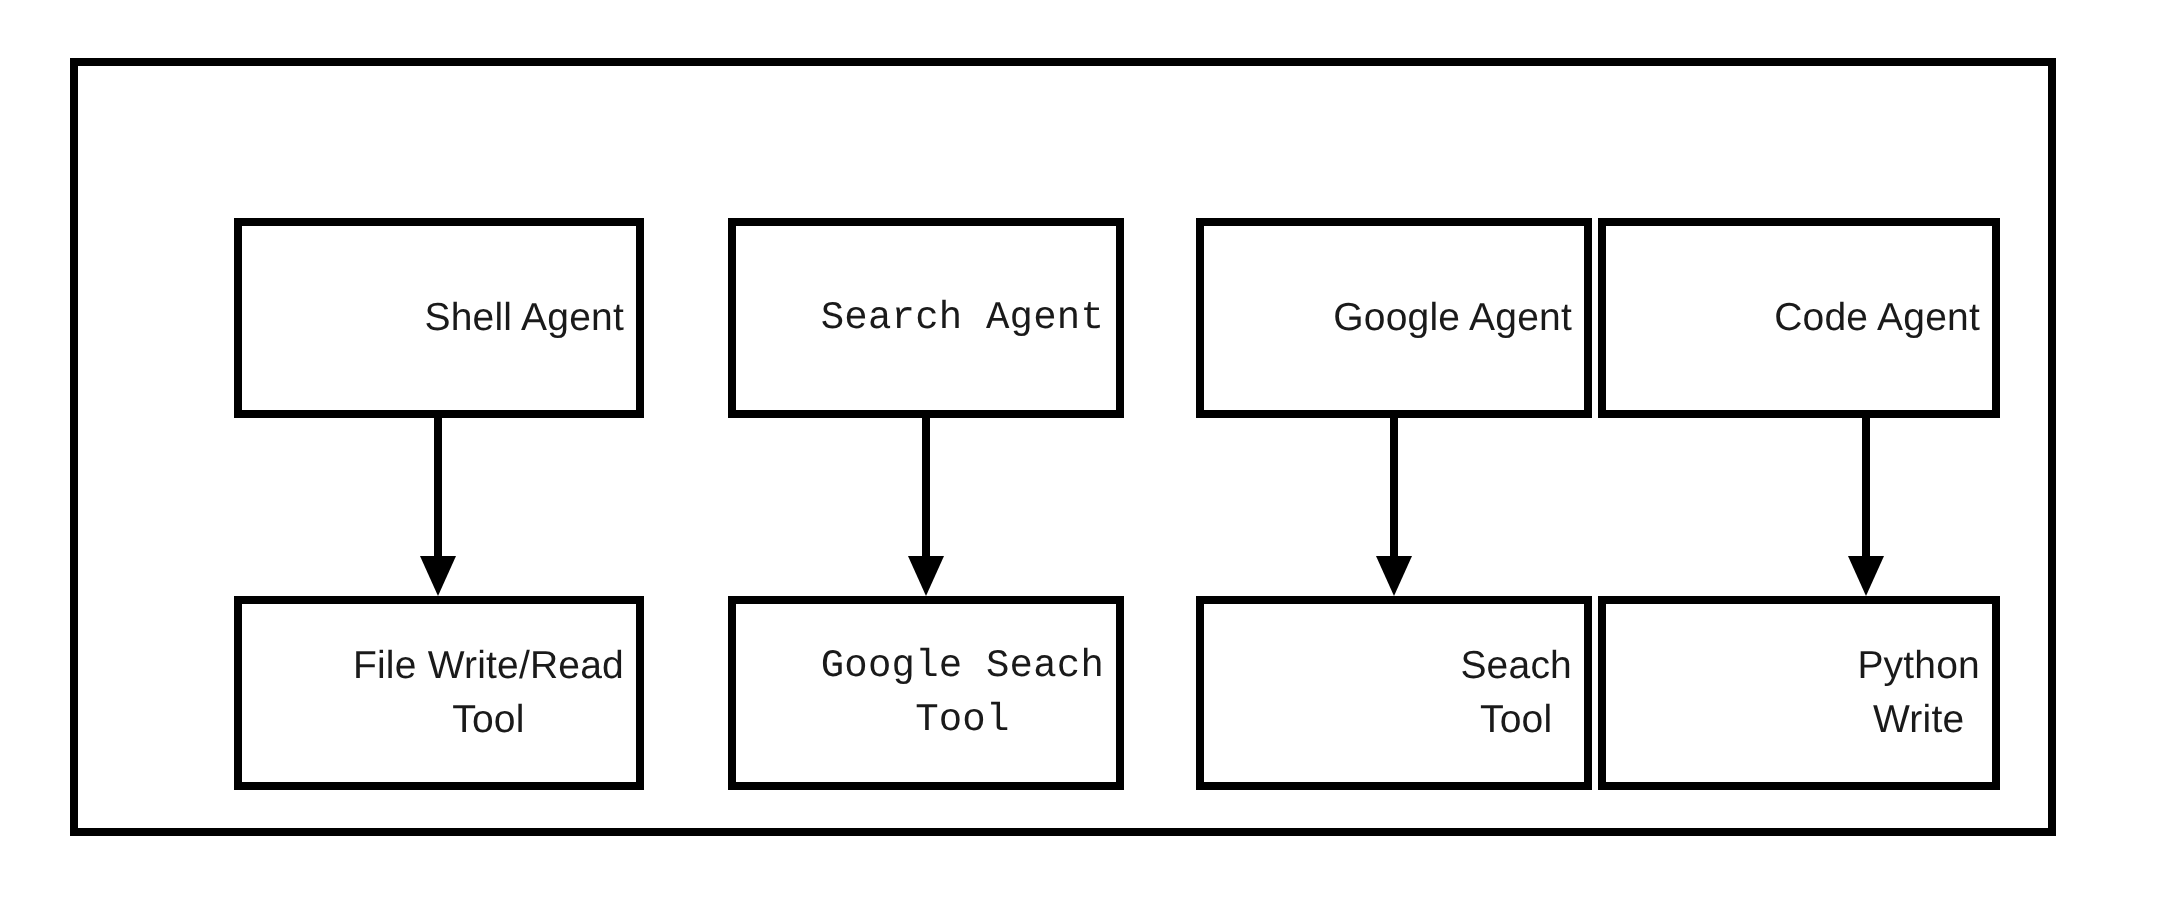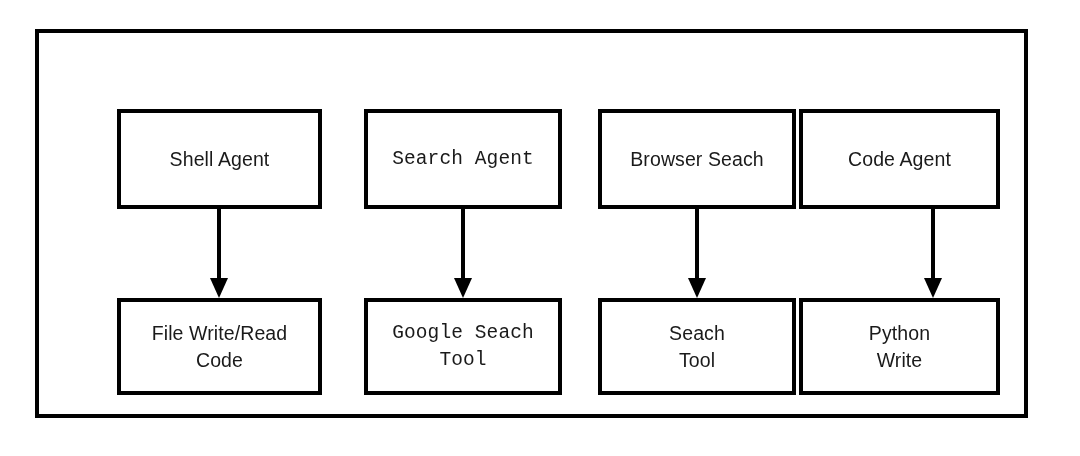--- a/index.html
+++ b/index.html
@@ -34,21 +34,21 @@
   }
 
   
   .node {
     position: absolute;
     box-sizing: border-box;
     border: 4px solid #000000;
     background: #ffffff;
     display: flex;
     align-items: center;
-    justify-content: center;
+    justify-content: flex-end;
     text-align: center;
   }
   .node-label {
     font-size: 19.5px;
     line-height: 27px;
     color: #1a1a1a;
     letter-spacing: 0.1px;
     white-space: pre-line;
     padding: 0 6px;
   }
@@ -103,21 +103,21 @@
   <div class="outer-frame">
 
     <div class="agent-row">
       <div class="node col-0">
         <span class="node-label">Shell Agent</span>
       </div>
       <div class="node col-1">
         <span class="node-label">Search Agent</span>
       </div>
       <div class="node col-2">
-        <span class="node-label">Browser Seach</span>
+        <span class="node-label">Google Agent</span>
       </div>
       <div class="node col-3">
         <span class="node-label">Code Agent</span>
       </div>
     </div>
 
     <div class="arrow arrow-0">
       <div class="shaft"></div>
       <div class="head"></div>
     </div>
@@ -130,21 +130,21 @@
       <div class="head"></div>
     </div>
     <div class="arrow arrow-3">
       <div class="shaft"></div>
       <div class="head"></div>
     </div>
 
     <div class="tool-row">
       <div class="node col-0">
         <span class="node-label">File Write/Read
-Code</span>
+Tool</span>
       </div>
       <div class="node col-1">
         <span class="node-label">Google Seach
 Tool</span>
       </div>
       <div class="node col-2">
         <span class="node-label">Seach
 Tool</span>
       </div>
       <div class="node col-3">

